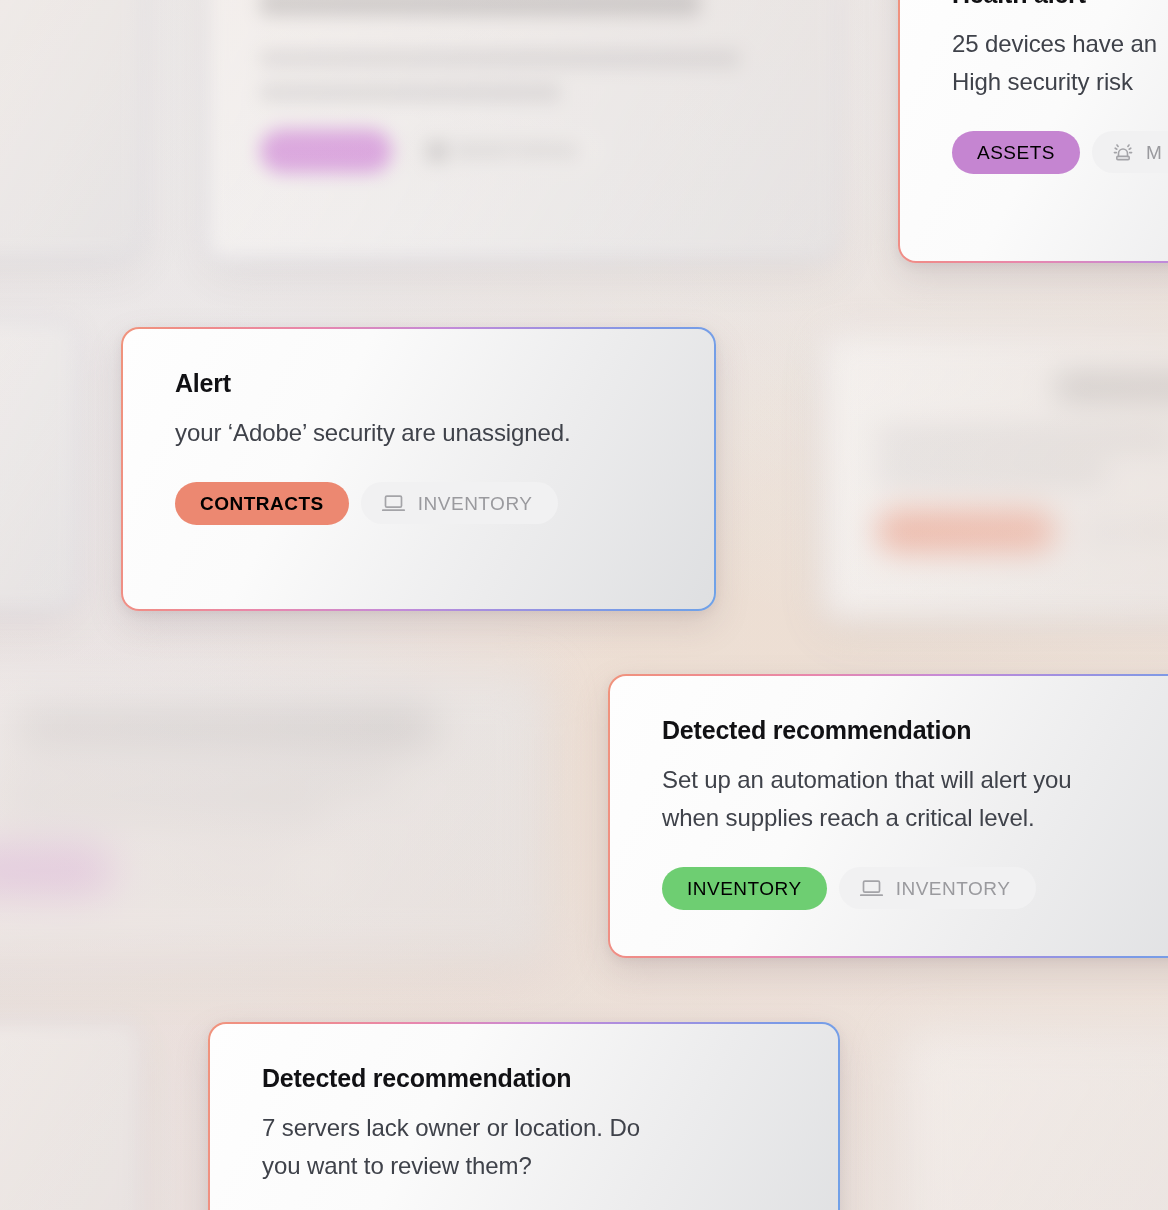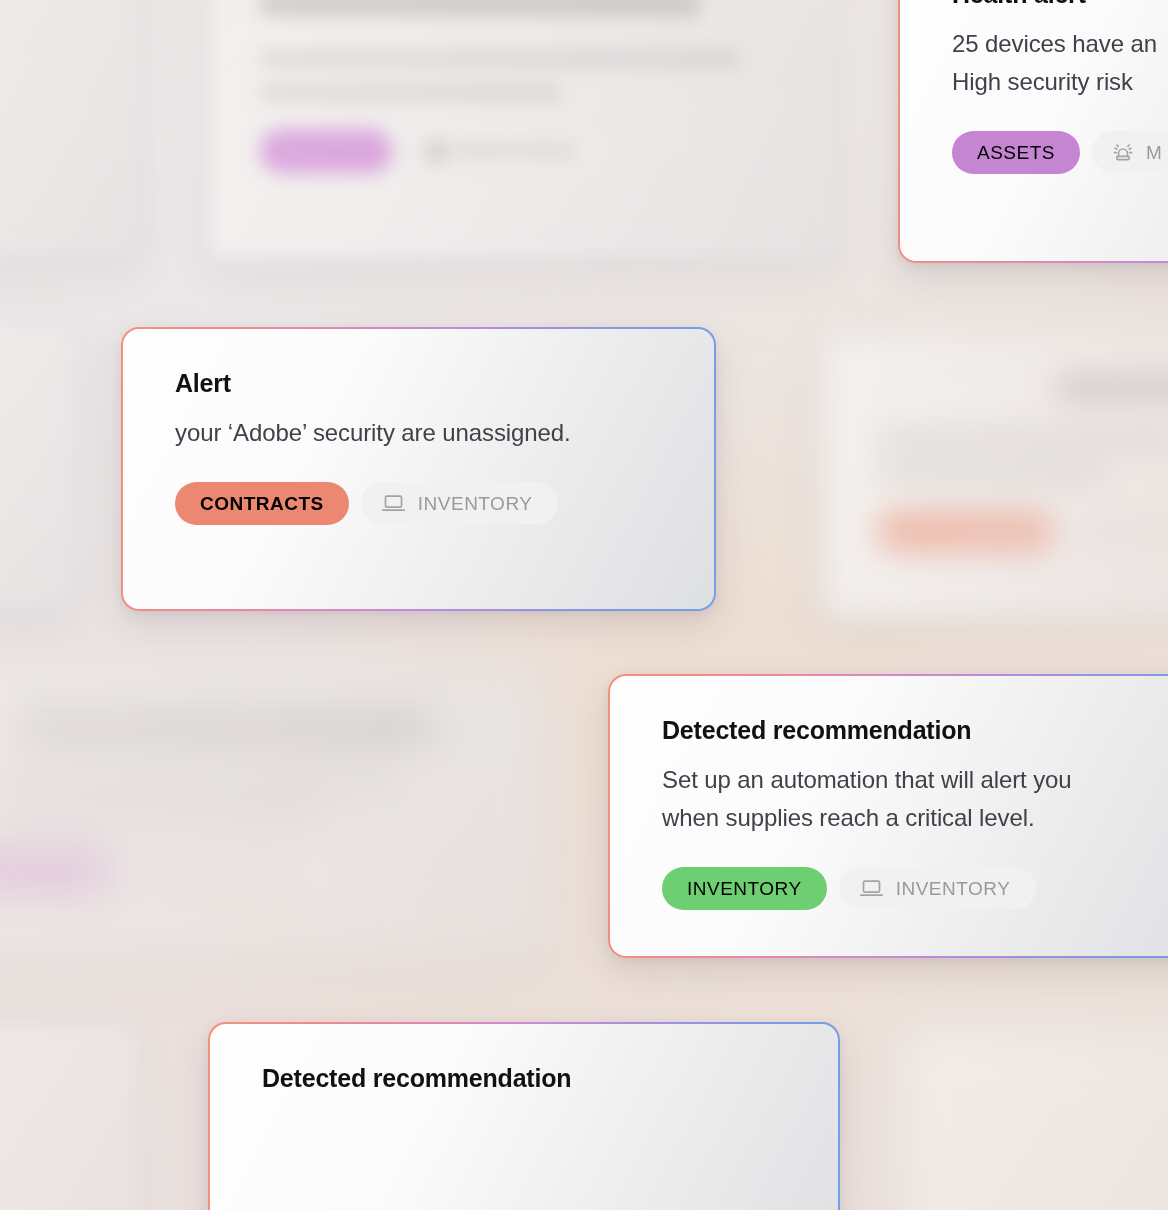--- a/index.html
+++ b/index.html
@@ -276,16 +276,20 @@
           </span>
           <span>INVENTORY</span>
         </div>
       </div>
     </div>
   </div>
 
   <div class="card" style="left:208px; top:1022px; width:632px; height:284px; z-index:52;">
     <div class="card-inner">
       <div class="card-title">Detected recommendation</div>
+      <div class="card-body">
+        <span>7 servers lack owner or location. Do</span>
+        <span>you want to review them?</span>
+      </div>
     </div>
   </div>
 
 </div>
 
 </body></html>

